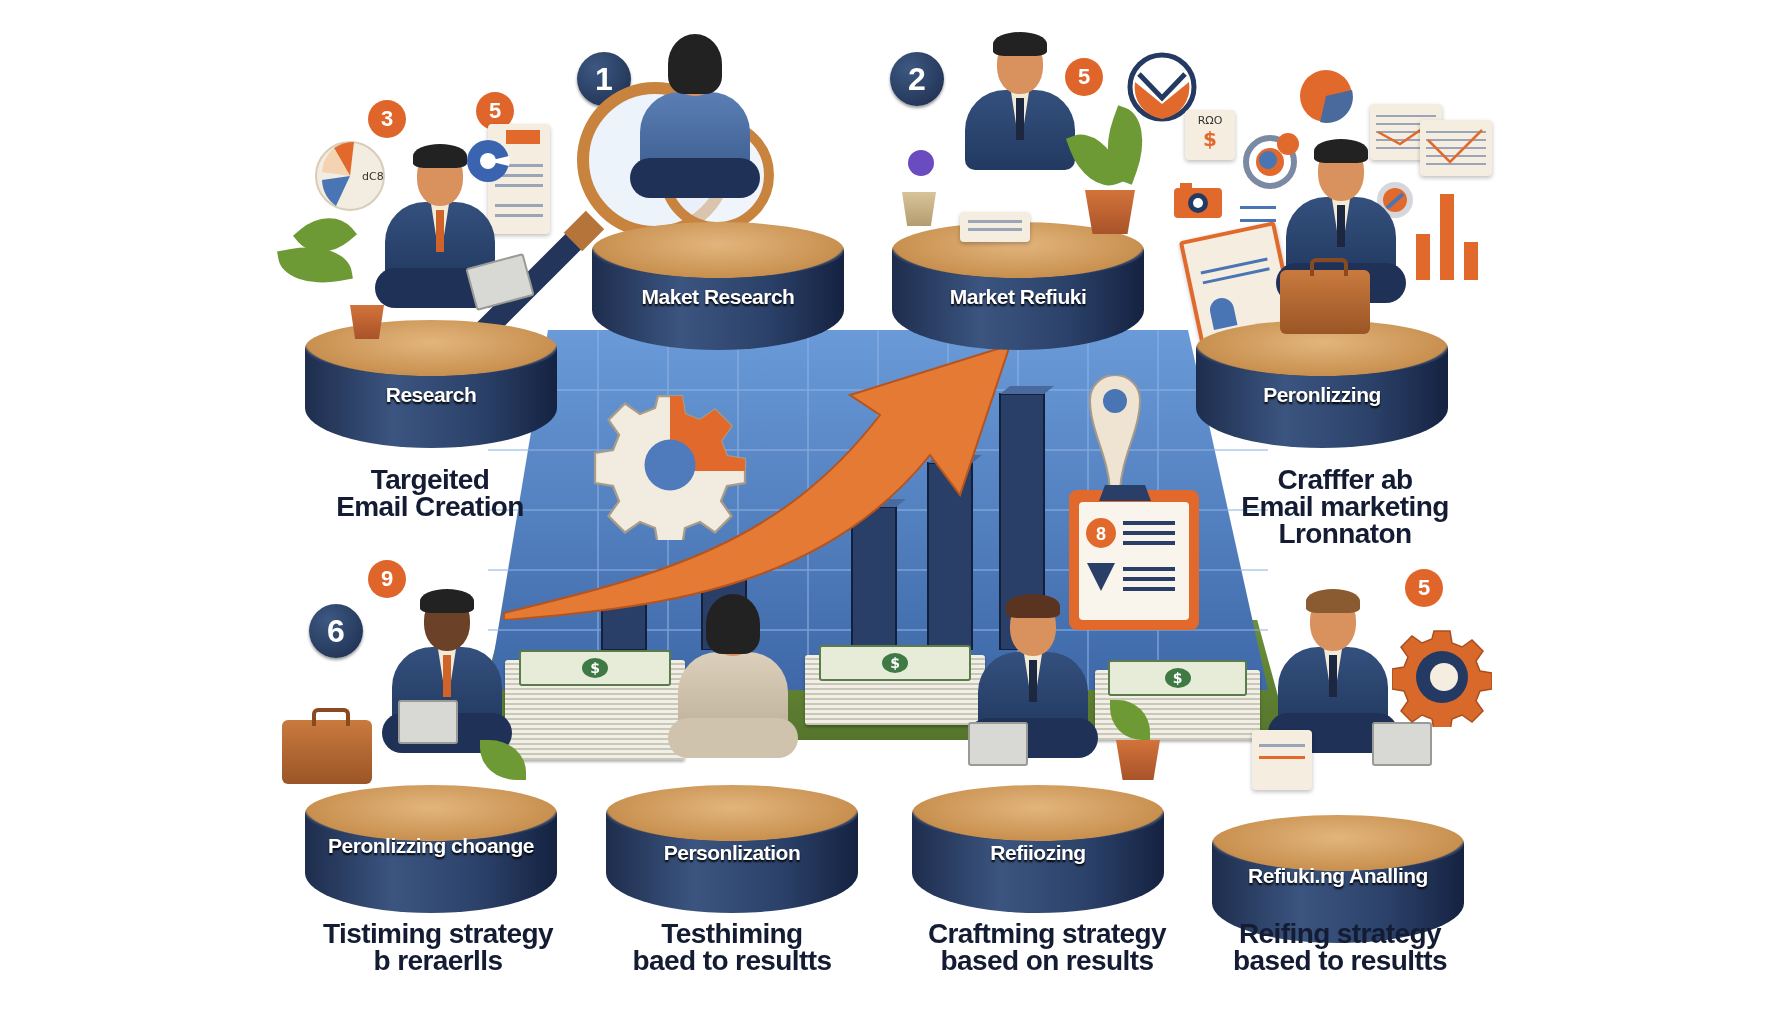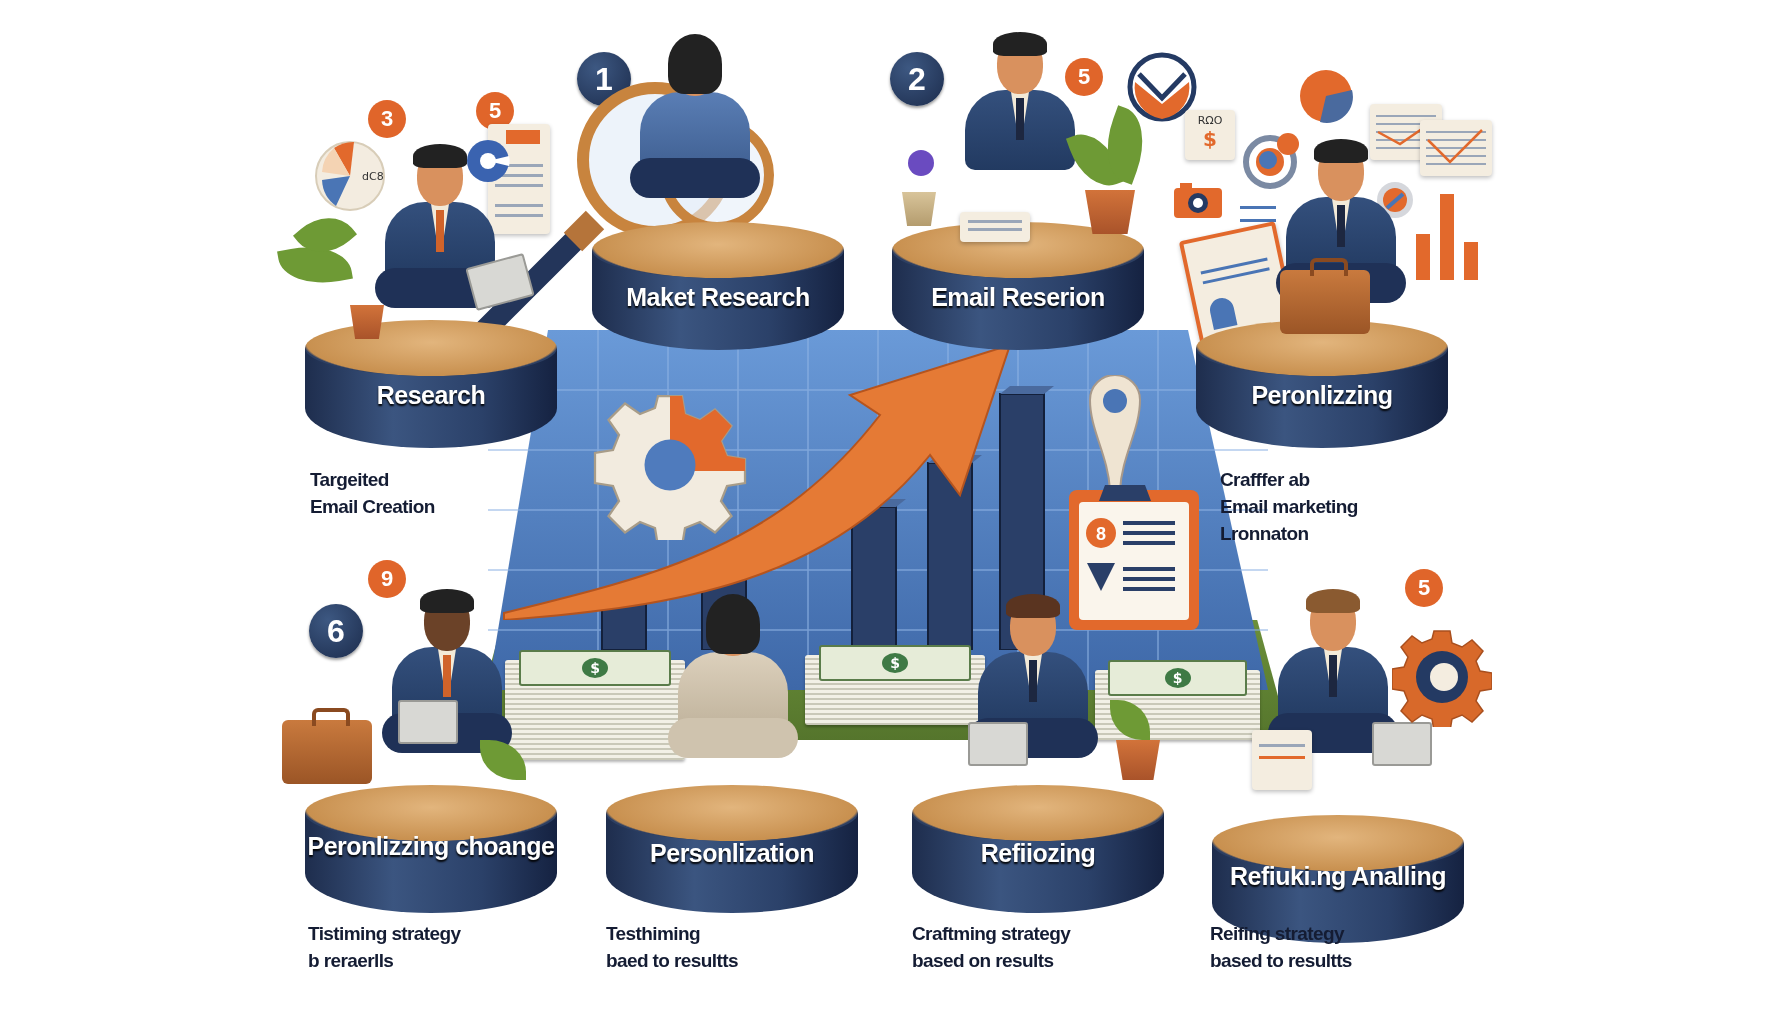--- a/index.html
+++ b/index.html
@@ -5,22 +5,22 @@
   html,body{margin:0;padding:0;background:#ffffff;}
   body{width:1792px;height:1024px;position:relative;overflow:hidden;font-family:"DejaVu Sans","Liberation Sans",sans-serif;}
   .abs{position:absolute;}
   
   .panel{position:absolute;left:488px;top:330px;width:780px;height:360px;}
   .ground{position:absolute;left:470px;top:620px;width:820px;height:120px;background:linear-gradient(#6b8f3a,#55752c);clip-path:polygon(4% 0,96% 0,100% 100%,0 100%);}
   
   .ped{position:absolute;width:252px;height:150px;}
   .ped .top{position:absolute;left:0;top:0;width:252px;height:56px;border-radius:50%;background:radial-gradient(ellipse at 50% 40%,#e2b57d,#c8904f 70%,#2d3f62 72%);}
   .ped .body{position:absolute;left:0;top:28px;width:252px;height:100px;background:linear-gradient(90deg,#1e2d4d,#3b5580 35%,#2b4169 70%,#152241);border-radius:0 0 50% 50% / 0 0 40% 40%;}
-  .ped .label{position:absolute;left:0;right:0;top:62px;text-align:center;color:#fff;font-family:"Liberation Sans",sans-serif;font-weight:bold;font-size:25px;line-height:26px;text-shadow:0 2px 2px #000;letter-spacing:-0.5px;}
-  .caption{position:absolute;color:#141c33;font-family:"Liberation Sans",sans-serif;font-weight:bold;font-size:19px;line-height:27px;letter-spacing:-0.6px;}
+  .ped .label{position:absolute;left:0;right:0;top:62px;text-align:center;color:#fff;font-family:"Liberation Sans",sans-serif;font-weight:bold;font-size:21px;line-height:26px;text-shadow:0 2px 2px #000;letter-spacing:-0.5px;}
+  .caption{position:absolute;text-align:center;color:#141c33;font-family:"Liberation Sans",sans-serif;font-weight:bold;font-size:28px;line-height:27px;letter-spacing:-0.6px;}
   .badge{position:absolute;border-radius:50%;display:flex;align-items:center;justify-content:center;color:#fff;font-family:"Liberation Sans",sans-serif;font-weight:bold;}
   .badge.navy{width:54px;height:54px;background:radial-gradient(circle at 35% 30%,#3d5882,#1c2c4c);font-size:32px;box-shadow:0 2px 3px rgba(0,0,0,.4);}
   .badge.orange{width:38px;height:38px;background:#e0652a;font-size:22px;}
   
   .person{position:absolute;width:130px;height:170px;}
   .person .head{position:absolute;left:42px;top:0;width:46px;height:56px;border-radius:45% 45% 48% 48%;background:#d9915e;}
   .person .hair{position:absolute;left:38px;top:-6px;width:54px;height:24px;border-radius:50% 50% 20% 20%;background:#222;}
   .person .torso{position:absolute;left:10px;top:52px;width:110px;height:80px;border-radius:40px 40px 10px 10px;background:linear-gradient(#34507d,#223a61);}
   .person .shirt{position:absolute;left:56px;top:54px;width:18px;height:46px;background:#f3ead8;clip-path:polygon(0 0,100% 0,60% 100%,40% 100%);}
   .person .tie{position:absolute;left:61px;top:60px;width:8px;height:42px;background:#1d2740;}
@@ -265,21 +265,21 @@
 
 <div class="ped" style="left:592px;top:222px;">
   <div class="body"></div>
     <div class="top"></div>
   <div class="label">Maket Research</div>
 </div>
 
 <div class="ped" style="left:892px;top:222px;">
   <div class="body"></div>
     <div class="top"></div>
-  <div class="label">Email Reserion</div>
+  <div class="label">Market Refiuki</div>
 </div>
 
 <div class="ped" style="left:1196px;top:320px;">
   <div class="body"></div>
     <div class="top"></div>
   <div class="label">Peronlizzing</div>
 </div>
 <div class="caption" style="left:1220px;top:466px;width:250px;white-space:pre-line;">Crafffer ab
 Email marketing
 Lronnaton</div>

